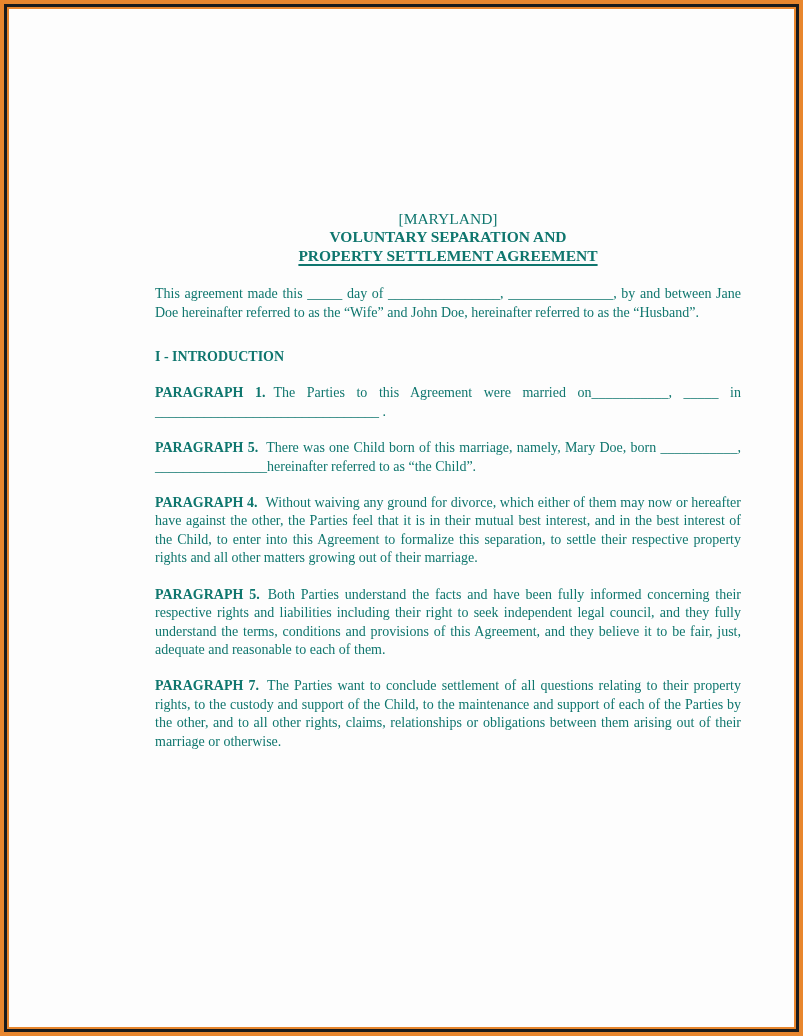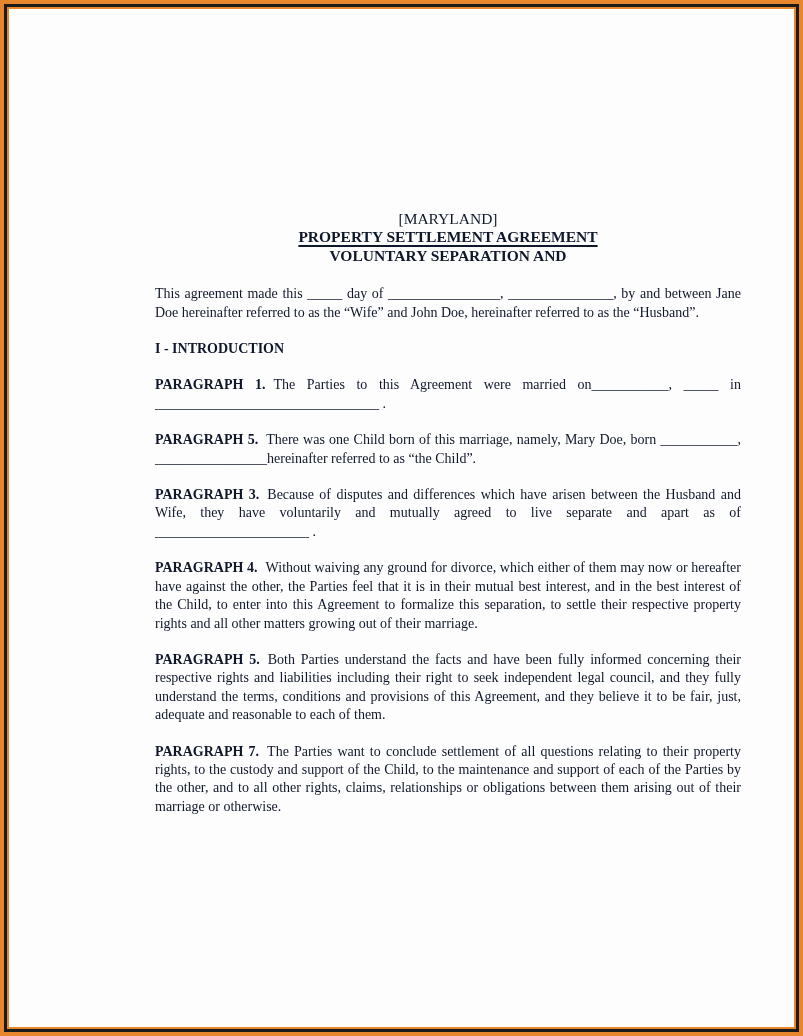--- a/index.html
+++ b/index.html
@@ -21,21 +21,21 @@
   }
   .page {
     width: 100%; height: 100%;
     background: #FDFDFD;
     overflow: hidden;
   }
   .content {
     margin-top: 201px;
     margin-left: 146px;
     width: 586px;
-    color: #0f172a;
+    color: #0f766e;
     font-size: 14px;
     line-height: 18.4px;
   }
   .doc-title {
     text-align: center;
   }
   .doc-title .jurisdiction {
     font-weight: normal;
     font-size: 15.5px;
   }
@@ -46,21 +46,21 @@
   .doc-title .underlined {
     text-decoration: underline;
     text-decoration-thickness: 2px;
     text-underline-offset: 3px;
   }
   .opening {
     margin-top: 20px;
     text-align: justify;
   }
   .section-heading {
-    margin-top: 18px;
+    margin-top: 26px;
     font-weight: bold;
   }
   .para {
     margin-top: 18px;
     text-align: justify;
   }
   .para-label {
     font-weight: bold;
     margin-right: 8px;
   }
@@ -68,33 +68,32 @@
 </head>
 <body>
 
 <div class="frame">
   <div class="frame-line">
     <div class="page">
       <div class="content">
 
         <div class="doc-title">
           <div class="jurisdiction">[MARYLAND]</div>
+          <div class="title-line">VOLUNTARY SEPARATION AND</div>
           <div class="title-line underlined">PROPERTY SETTLEMENT AGREEMENT</div>
-          <div class="title-line">VOLUNTARY SEPARATION AND</div>
         </div>
 
         <p class="opening">This agreement made this _____ day of ________________, _______________, by and between Jane Doe hereinafter referred to as the “Wife” and John Doe, hereinafter referred to as the “Husband”.</p>
 
         <div class="section-heading">I - INTRODUCTION</div>
 
         <p class="para"><span class="para-label">PARAGRAPH 1.</span><span>The Parties to this Agreement were married on___________, _____ in ________________________________ .</span></p>
 
         <p class="para"><span class="para-label">PARAGRAPH 5.</span><span>There was one Child born of this marriage, namely, Mary Doe, born ___________, ________________hereinafter referred to as “the Child”.</span></p>
 
-        <p class="para"><span class="para-label">PARAGRAPH 3.</span><span>Because of disputes and differences which have arisen between the Husband and Wife, they have voluntarily and mutually agreed to live separate and apart as of ______________________ .</span></p>
 
         <p class="para"><span class="para-label">PARAGRAPH 4.</span><span>Without waiving any ground for divorce, which either of them may now or hereafter have against the other, the Parties feel that it is in their mutual best interest, and in the best interest of the Child, to enter into this Agreement to formalize this separation, to settle their respective property rights and all other matters growing out of their marriage.</span></p>
 
         <p class="para"><span class="para-label">PARAGRAPH 5.</span><span>Both Parties understand the facts and have been fully informed concerning their respective rights and liabilities including their right to seek independent legal council, and they fully understand the terms, conditions and provisions of this Agreement, and they believe it to be fair, just, adequate and reasonable to each of them.</span></p>
 
 
         <p class="para"><span class="para-label">PARAGRAPH 7.</span><span>The Parties want to conclude settlement of all questions relating to their property rights, to the custody and support of the Child, to the maintenance and support of each of the Parties by the other, and to all other rights, claims, relationships or obligations between them arising out of their marriage or otherwise.</span></p>
 
       </div>
     </div>

